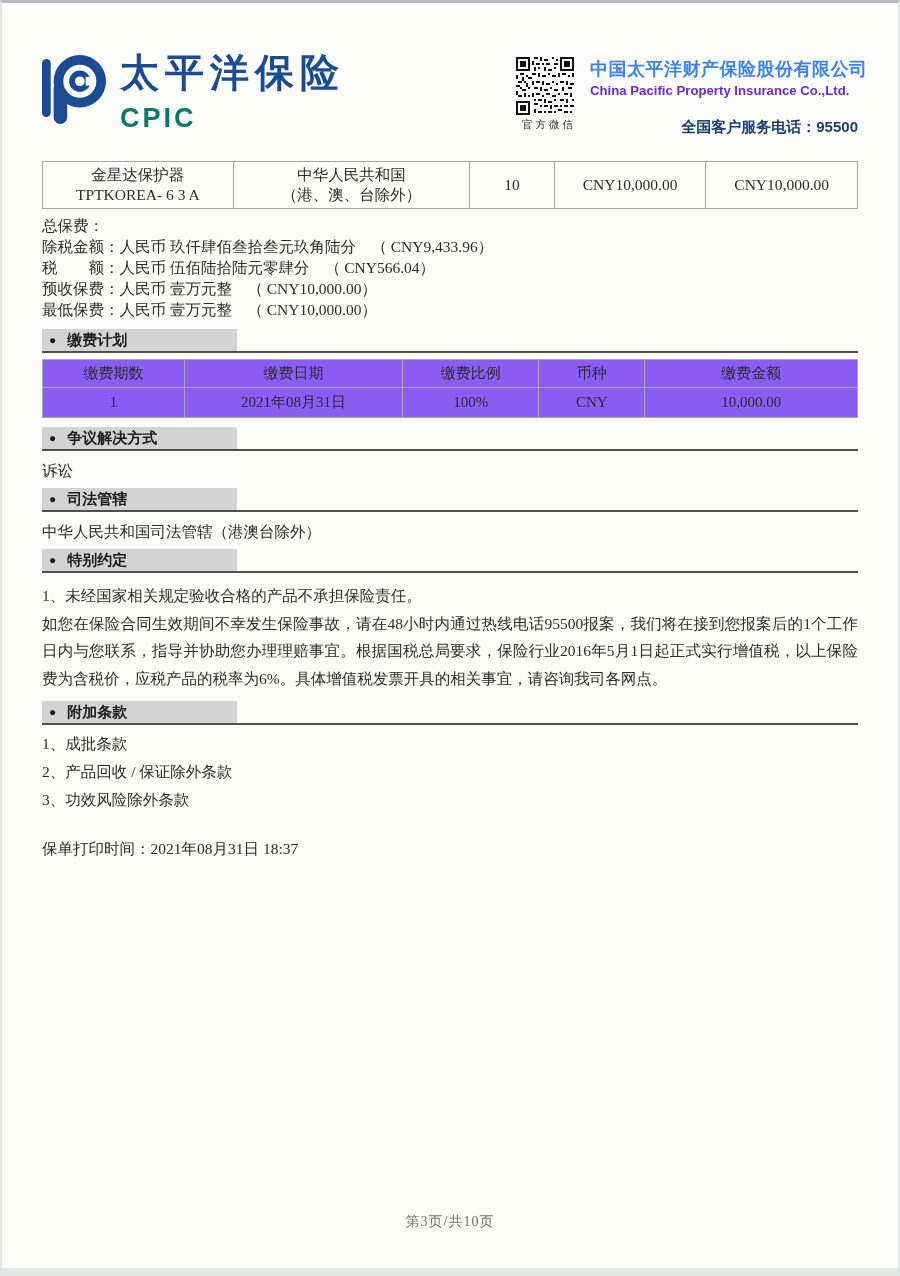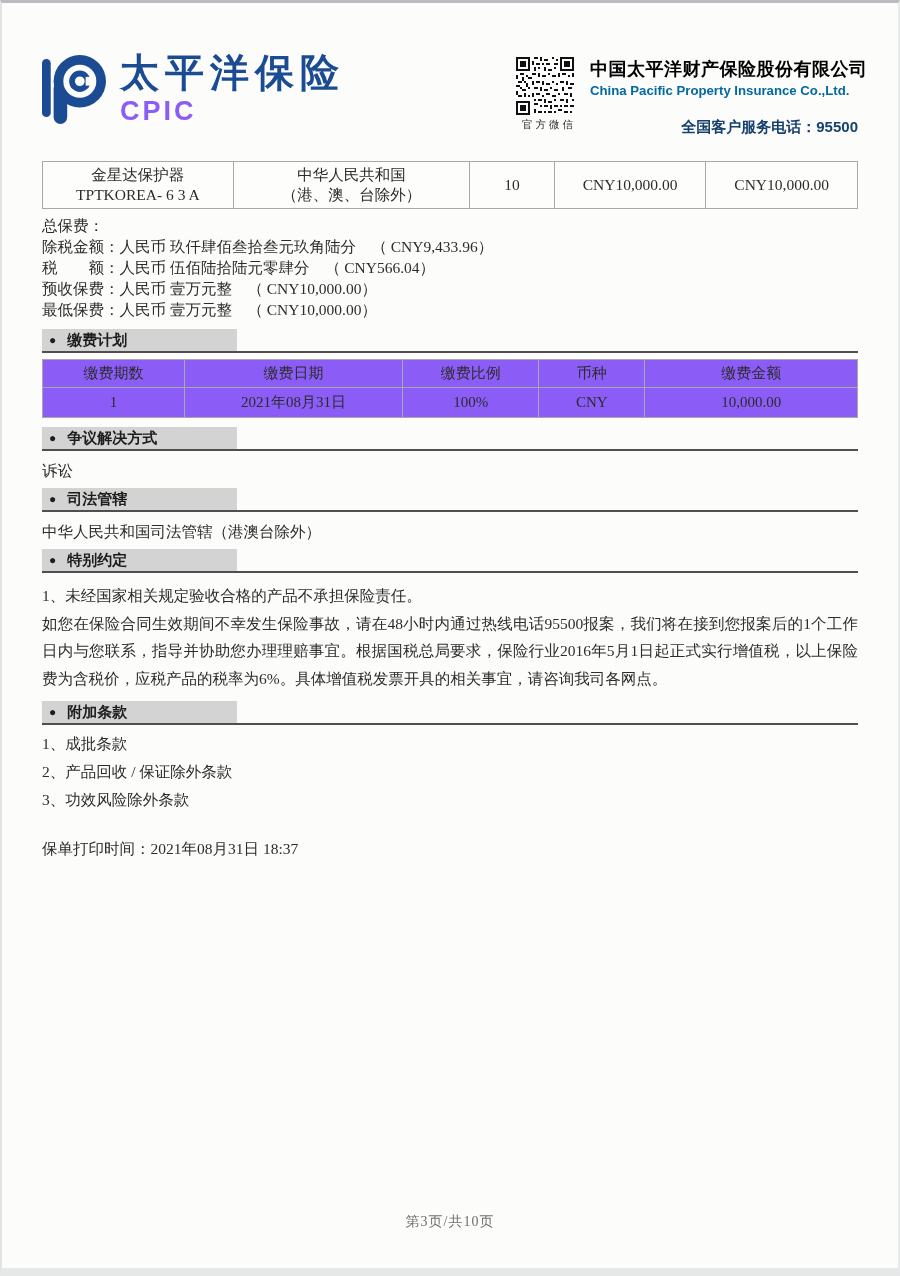--- a/index.html
+++ b/index.html
@@ -18,31 +18,31 @@
     border-bottom:8px solid #e6e8e8;
     padding:0 40px;
     overflow:hidden;
   }
   
   .hdr{display:flex;justify-content:space-between;align-items:flex-start;padding-top:50px;}
   .brand{display:flex;align-items:flex-start;gap:14px;}
   .logo-svg{width:64px;height:72px;display:block;}
   .brand-cn{font-family:"Liberation Sans",sans-serif;font-weight:bold;color:#1b4c93;
     font-size:39px;letter-spacing:6px;line-height:1;}
-  .brand-en{font-family:"Liberation Sans",sans-serif;font-weight:bold;color:#8b5cf6;
-    font-size:27px;letter-spacing:3px;margin-top:4px;}
+  .brand-en{font-family:"Liberation Sans",sans-serif;font-weight:bold;color:#0f766e;
+    font-size:27px;letter-spacing:3px;margin-top:11px;}
   .hdr-right{display:flex;gap:14px;align-items:flex-start;margin-top:4px;}
   .qr-wrap{width:62px;text-align:right;}
   .qr-svg{width:58px;height:58px;display:block;margin:0 auto;}
   .qr-caption{font-family:"Liberation Sans",sans-serif;font-size:10.5px;color:#2e2e2e;
     letter-spacing:3px;margin-top:3px;white-space:nowrap;}
   .company{width:268px;}
-  .company-cn{font-family:"Liberation Sans",sans-serif;font-weight:bold;color:#000000;
+  .company-cn{font-family:"Liberation Sans",sans-serif;font-weight:bold;color:#3b82f6;
     font-size:18px;white-space:nowrap;letter-spacing:.5px;}
-  .company-en{font-family:"Liberation Sans",sans-serif;font-weight:bold;color:#0369a1;
+  .company-en{font-family:"Liberation Sans",sans-serif;font-weight:bold;color:#6d28d9;
     font-size:13.2px;margin-top:2px;white-space:nowrap;}
   .hotline{font-family:"Liberation Sans",sans-serif;font-weight:bold;color:#16406e;
     font-size:15px;text-align:right;margin-top:20px;white-space:nowrap;}
   
   table{border-collapse:collapse;table-layout:fixed;width:100%;font-family:Liberation Serif, serif;}
   .product-table{margin-top:24px;}
   .product-table td{
     border:1px solid #a8a8a8;text-align:center;vertical-align:middle;
     font-size:15.5px;line-height:20px;padding:3px 2px;background:#fdfdfc;
   }

